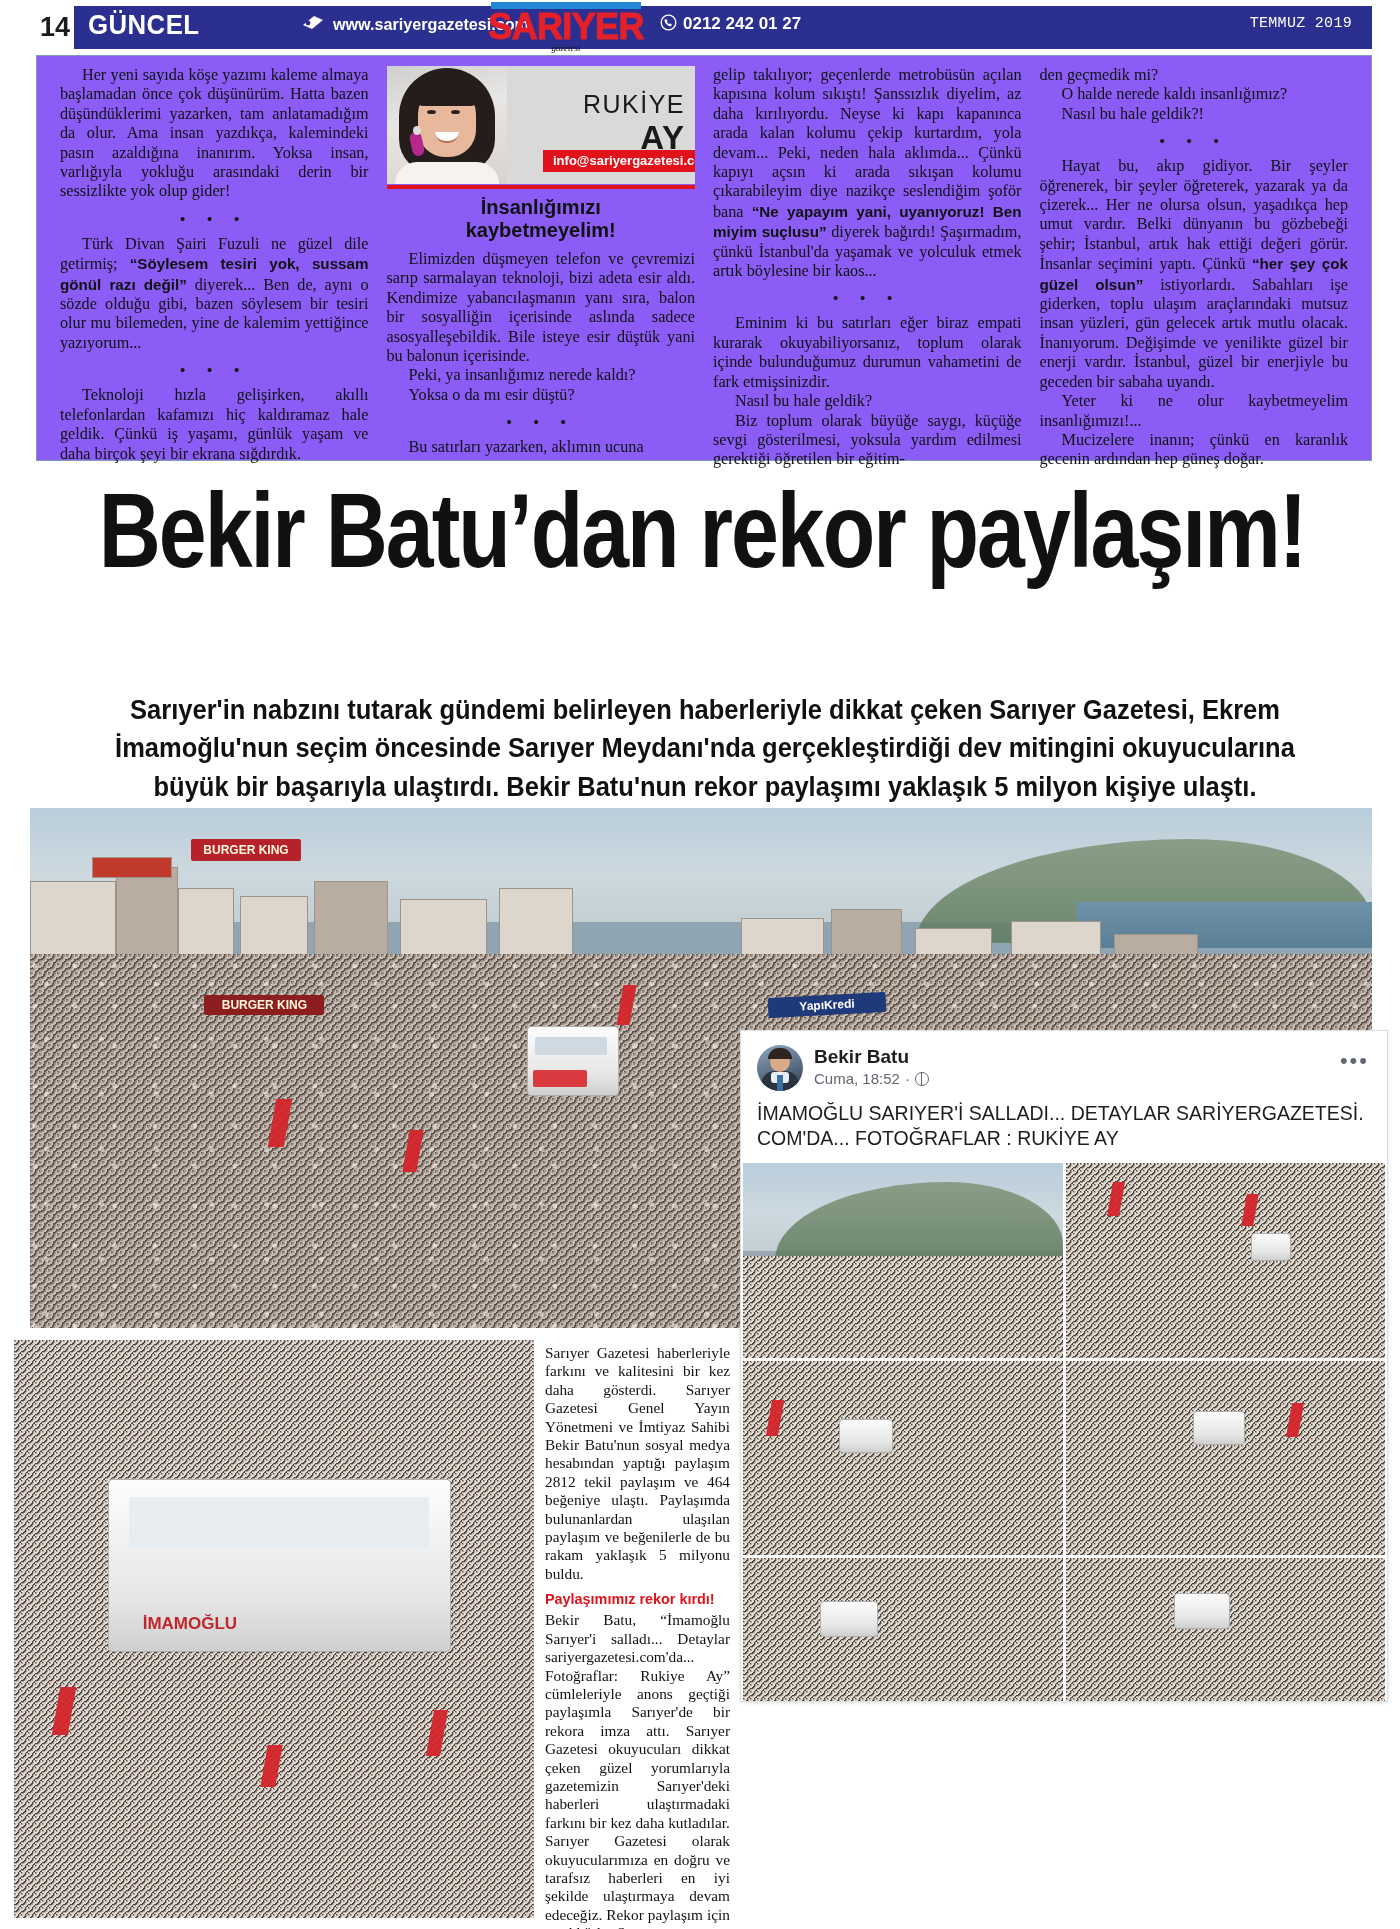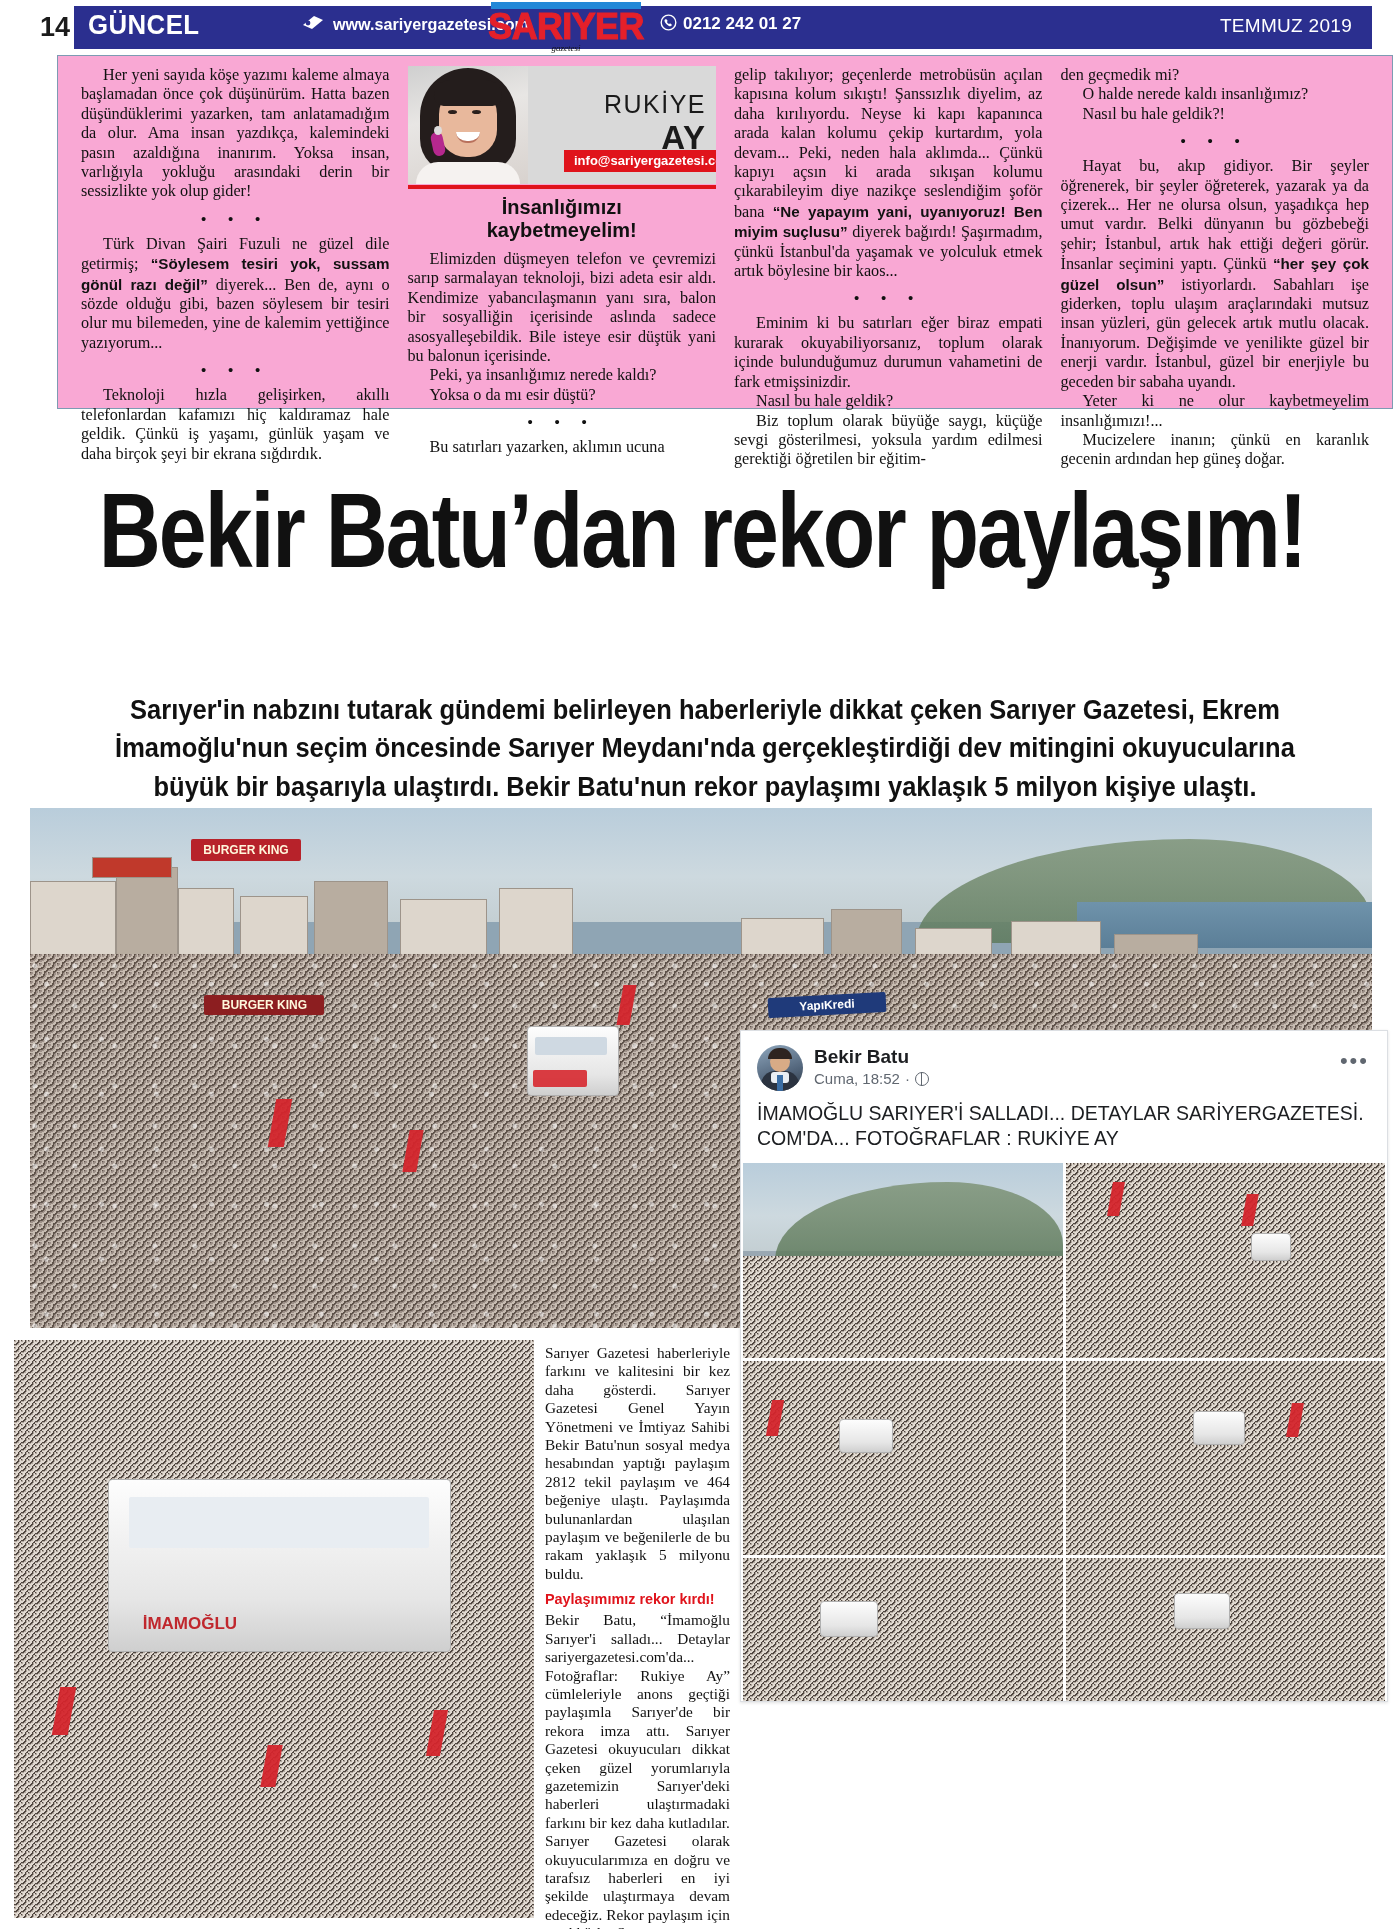--- a/index.html
+++ b/index.html
@@ -102,34 +102,33 @@
   .phone .label {
     color: #fff;
     font-family: "Liberation Sans", sans-serif;
     font-weight: bold;
     font-size: 17px;
   }
   .issue-date {
     position: absolute;
     right: 48px; top: 15px;
     color: #fff;
-    font-family: Liberation Sans, sans-serif;
-    font-size: 19px;
+    font-family: Liberation Mono, monospace;
+    font-size: 15px;
     z-index: 4;
     letter-spacing: 0.3px;
   }
 
   
   .colbox {
     position: absolute;
     left: 36px; top: 55px;
-    width: 1336px; height: 354px;
-    background: #f9a8d4;
+    width: 1336px; height: 406px;
+    background: #8b5cf6;
     border: 1.5px solid #7d9bb3;
-    margin-left: 21px;
   }
   .colcols {
     position: absolute;
     inset: 0;
     display: flex;
     padding: 10px 14px 8px 14px;
     gap: 0px;
   }
   .colcol { width: 25%; padding: 0 9px; position: relative; }
   .ctext {

